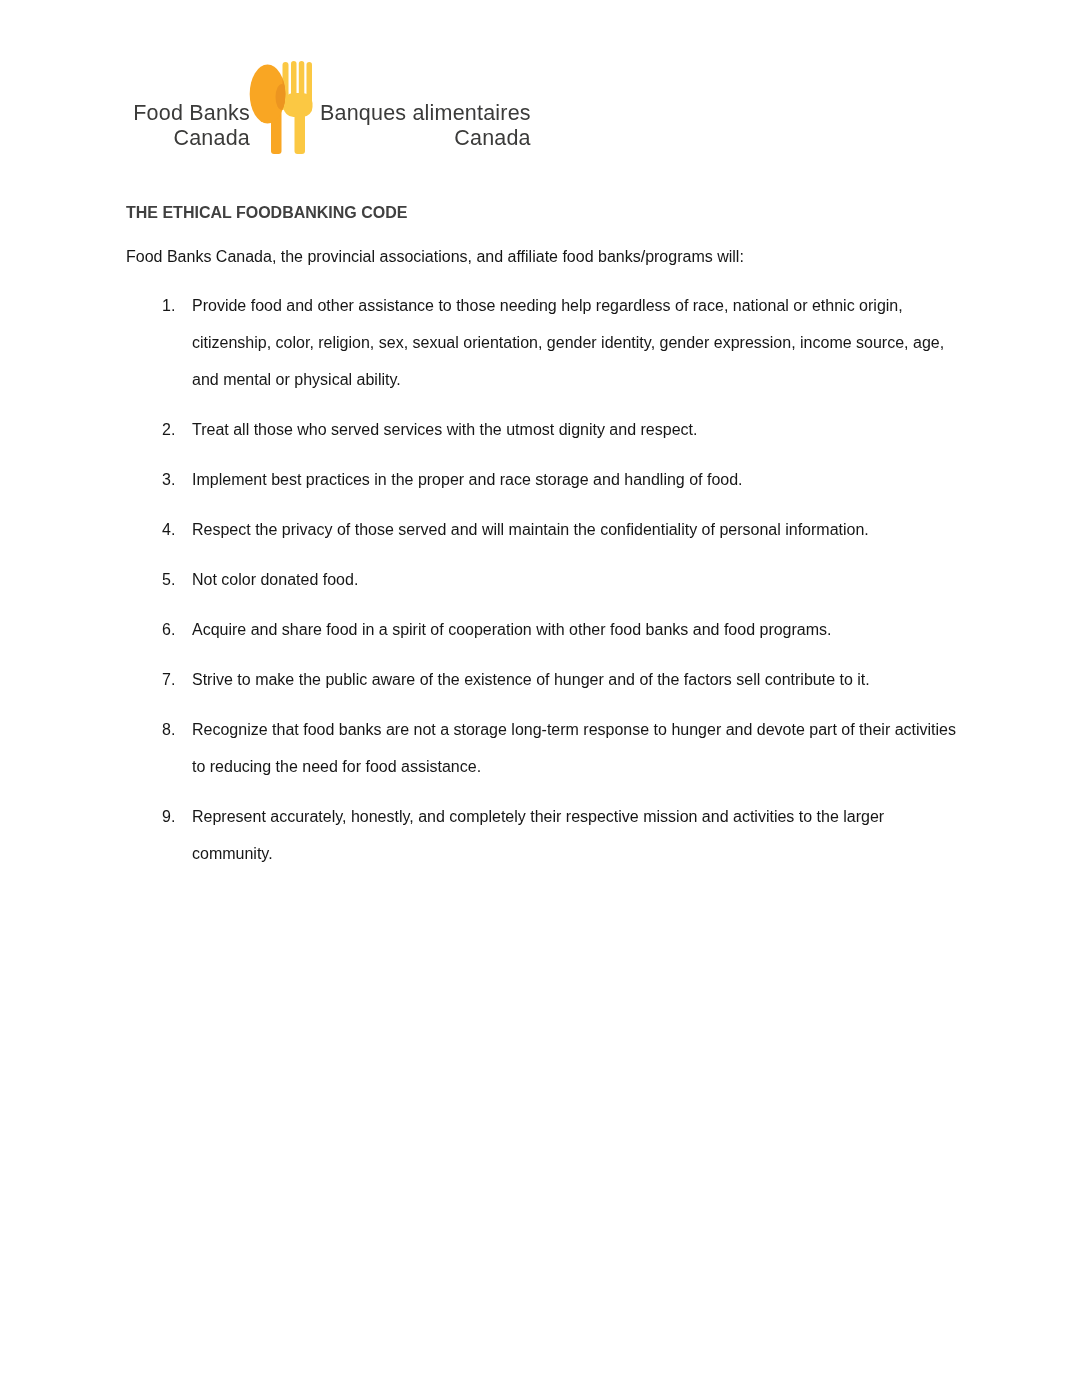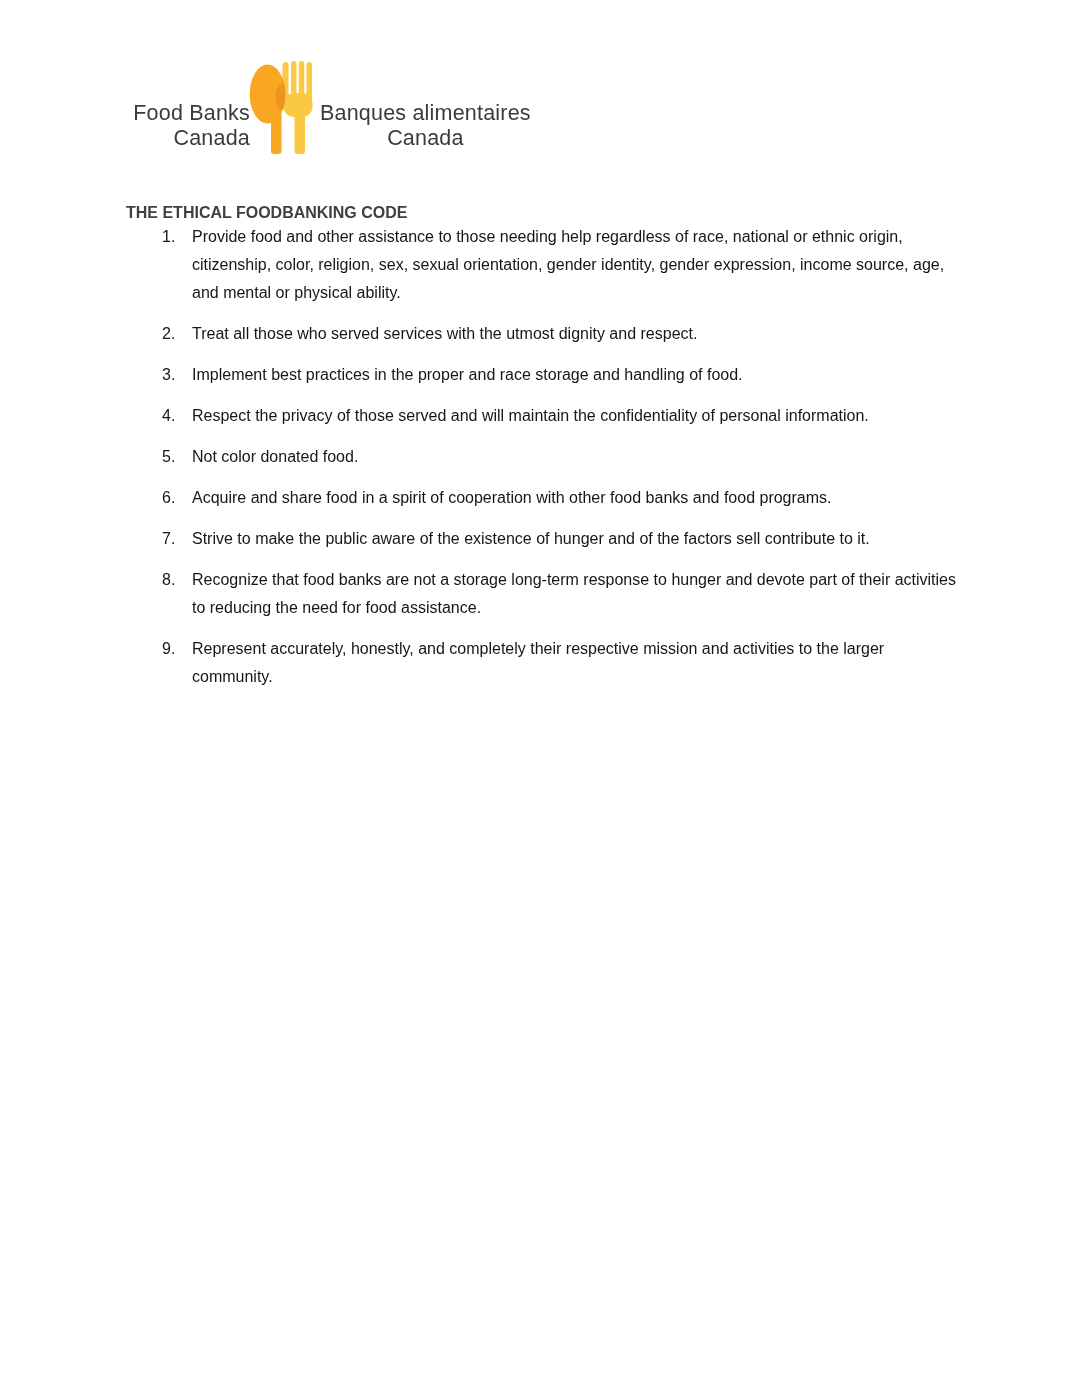--- a/index.html
+++ b/index.html
@@ -19,21 +19,21 @@
   .logo-text {
     position: absolute;
     top: 101px;
     color: #3b3b3a;
     font-size: 21.5px;
     line-height: 25px;
     letter-spacing: 0.2px;
     white-space: nowrap;
   }
   .logo-text-en { right: 838px; text-align: right; }
-  .logo-text-fr { left: 320px; text-align: center; }
+  .logo-text-fr { left: 320px; text-align: right; }
   .logo-mark { position: absolute; left: 245px; top: 55px; }
 
   
   .content {
     position: absolute;
     left: 126px;
     top: 203px;
     width: 838px;
     color: #161616;
   }
@@ -53,21 +53,21 @@
     margin: 0;
     padding: 0 0 0 66px;
     counter-reset: item;
   }
   ol.ethics-list > li {
     list-style: none;
     counter-increment: item;
     position: relative;
     margin: 0 0 13px 0;
     font-size: 16px;
-    line-height: 28px;
+    line-height: 37px;
     max-width: 770px;
   }
   ol.ethics-list > li::before {
     content: counter(item) ".";
     position: absolute;
     left: -30px;
     top: 0;
   }
 </style>
 </head>
@@ -113,20 +113,21 @@
 
     <div class="logo-text logo-text-fr">
       <div>Banques alimentaires</div>
       <div>Canada</div>
     </div>
 
   </header>
 
   <main class="content">
     <h1 class="doc-title">THE ETHICAL FOODBANKING CODE</h1>
+    <p class="doc-intro">Food Banks Canada, the provincial associations, and affiliate food banks/programs will:</p>
 
     <ol class="ethics-list">
       <li>Provide food and other assistance to those needing help regardless of race, national or ethnic origin, citizenship, color, religion, sex, sexual orientation, gender identity, gender expression, income source, age, and mental or physical ability.</li>
       <li>Treat all those who served services with the utmost dignity and respect.</li>
       <li>Implement best practices in the proper and race storage and handling of food.</li>
       <li>Respect the privacy of those served and will maintain the confidentiality of personal information.</li>
       <li>Not color donated food.</li>
       <li>Acquire and share food in a spirit of cooperation with other food banks and food programs.</li>
       <li>Strive to make the public aware of the existence of hunger and of the factors sell contribute to it.</li>
       <li>Recognize that food banks are not a storage long-term response to hunger and devote part of their activities to reducing the need for food assistance.</li>

